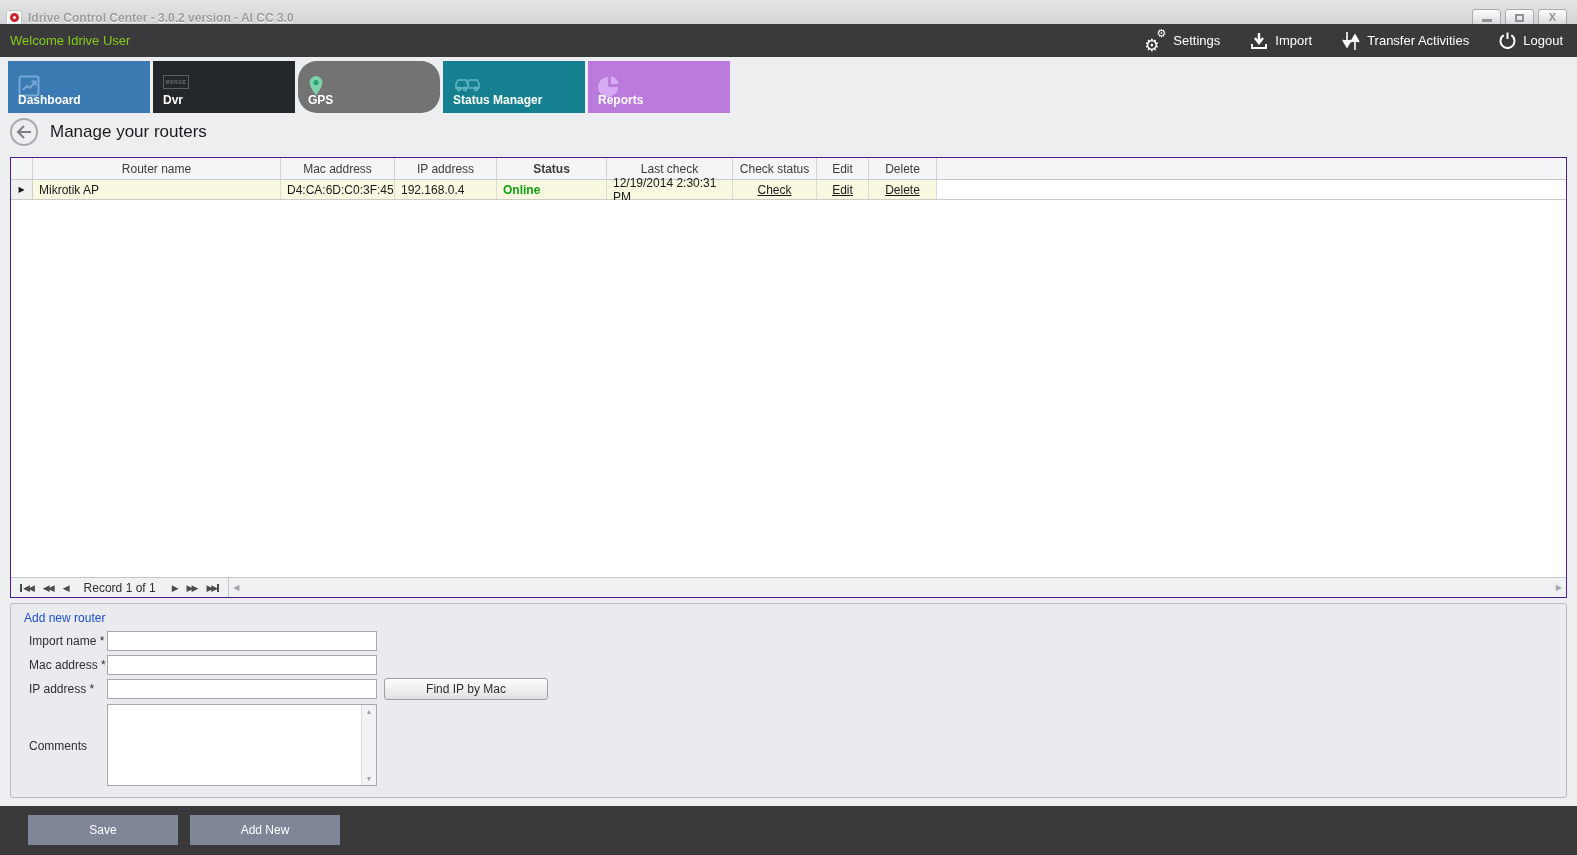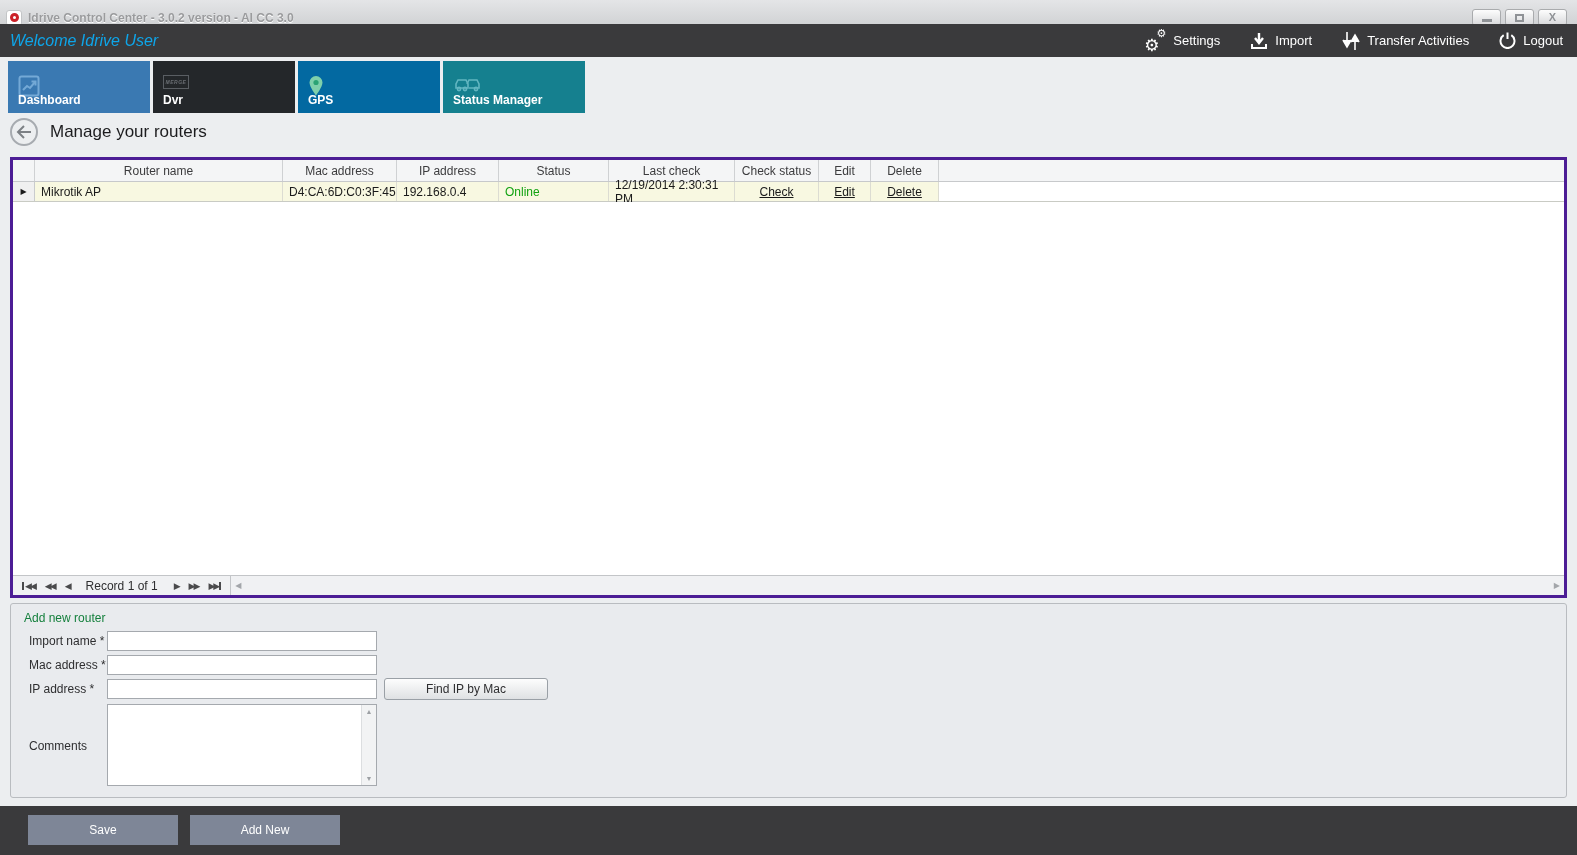--- a/index.html
+++ b/index.html
@@ -25,77 +25,77 @@
     background:linear-gradient(#fdfdfd,#d8d9db); display:flex; align-items:center; justify-content:center; }
   .glyph-min { width:10px; height:3px; background:#8f9296; margin-top:6px; }
   .glyph-max { width:9px; height:8px; border:2px solid #8f9296; }
   .glyph-close { font-size:11px; font-weight:bold; color:#8f9296; line-height:1; }
 
   
   .topbar {
     position:absolute; top:24px; left:0; right:0; height:33px; background:#3a3a3c;
     display:flex; align-items:center; color:#fff; padding:0 14px 0 10px;
   }
-  .welcome { font-size:16px; color:#0ea5e9;font-style:italic; }
+  .welcome { font-size:13px; color:#84cc16; }
   .topbar-actions { margin-left:auto; display:flex; align-items:center; gap:30px; }
   .topbar-action { display:flex; align-items:center; gap:7px; cursor:default; font-size:13px; color:#fff; }
   .gears { position:relative; width:22px; height:20px; }
   .gears .g1 { position:absolute; left:0; bottom:-3px; font-size:17px; color:#fff; line-height:1; }
   .gears .g2 { position:absolute; right:0; top:-3px; font-size:11px; color:#fff; line-height:1; }
 
   
   .tiles { position:absolute; top:61px; left:8px; display:flex; gap:3px; }
   .tile { width:142px; height:52px; position:relative; padding:14px 10px; }
   .tile .tile-label { position:absolute; left:10px; bottom:6px; color:#fff; font-weight:bold; font-size:12px; }
   .tile-dashboard { background:#3a79b2; }
   .tile-events    { background:#d96c2a; }
   .tile-dvr       { background:#24272a; }
-  .tile-gps       { background:#0369a1; }
+  .tile-gps       { background:#737373;border-radius:19px; }
   .tile-fleet     { background:#15808f; }
   .tile-reports   { background:#ba7bdc; }
   .dvr-box { width:26px; height:14px; border:1px solid #5a5e63; display:flex; align-items:center; justify-content:center; }
   .dvr-box span { font-size:5px; font-style:italic; font-weight:bold; color:#6a6e73; letter-spacing:.5px; }
 
   
   .page-header { position:absolute; top:118px; left:10px; display:flex; align-items:center; gap:12px; }
   .back-btn { width:28px; height:28px; border:2px solid #a7abb0; border-radius:50%; background:#eceef0;
     display:flex; align-items:center; justify-content:center; }
   .page-title { font-size:17px; color:#1c1c1e; }
 
   
   .grid { position:absolute; top:157px; left:10px; right:10px; height:441px;
-    border:3px solid #4c1d95; background:#fff; display:flex; flex-direction:column; }
+    border:1px solid #4c1d95; background:#fff; display:flex; flex-direction:column; }
   .grid-header { display:flex; height:22px; background:#f4f5f6; border-bottom:1px solid #c7c9cb; }
   .gh-cell { border-right:1px solid #cfd1d3; display:flex; align-items:center; justify-content:center;
     color:#3c3c3e; font-size:12px; }
   .grid-row { display:flex; height:20px; border-bottom:1px solid #c9cbc4; }
   .gr-cell { border-right:1px solid #dcdcd2; background:#f8f8e1; display:flex; align-items:center;
     padding:0 6px; font-size:12px; color:#1a1a1a; }
   .gr-indicator { background:#f0f0f0; justify-content:center; padding:0; border-right:1px solid #c9cbcd; }
   .gr-center { justify-content:center; }
   .gr-link { text-decoration:underline; cursor:pointer; }
   .c-ind{width:22px;} .c-router{width:248px;} .c-mac{width:114px;} .c-ip{width:102px;}
-  .c-status{width:110px;} .c-last{width:126px;} .c-check{width:84px;} .c-edit{width:52px;}
+  .c-status{width:110px;font-weight:bold;} .c-last{width:126px;} .c-check{width:84px;} .c-edit{width:52px;}
   .c-del{width:68px;} .c-fill{flex:1; border-right:none; background:transparent;}
   .gh-fill { background:#f4f5f6; }
   .grid-empty { flex:1; background:#fff; }
 
   
   .navigator { height:20px; background:#f0f1f3; border-top:1px solid #c3c5c8; display:flex; align-items:stretch; }
   .nav-left { display:flex; align-items:center; gap:10px; padding:0 8px; border-right:1px solid #c3c5c8; }
   .vcr { font-size:9px; color:#4a4a4c; letter-spacing:-2px; display:flex; align-items:center; }
   .vcr .bar { width:2px; height:8px; background:#4a4a4c; margin:0 1px; }
   .nav-text { font-size:12px; color:#2e2e30; margin:0 6px; letter-spacing:0; }
   .hscroll { flex:1; display:flex; align-items:center; justify-content:space-between; padding:0 4px; }
   .scroll-arrow { font-size:8px; color:#a3a6aa; }
 
   
   .form-panel { position:absolute; top:603px; left:10px; right:10px; height:195px;
     background:#e9ebee; border:1px solid #b9bcc0; border-radius:3px; }
-  .form-title { position:absolute; top:7px; left:13px; font-size:12px; color:#15803d; }
+  .form-title { position:absolute; top:7px; left:13px; font-size:12px; color:#1d4ed8; }
   .form-label { position:absolute; left:18px; font-size:12px; color:#2e2e30; }
   .form-input { position:absolute; left:96px; width:270px; height:20px; border:1px solid #a5a9ae;
     background:#fff; font-family:"Liberation Sans",sans-serif; font-size:12px; padding:0 4px; }
   .find-btn { position:absolute; left:373px; top:74px; width:164px; height:22px;
     border:1px solid #9aa0a6; border-radius:3px; background:linear-gradient(#fdfdfd,#dfe1e3);
     font-size:12px; color:#2e2e30; font-family:"Liberation Sans",sans-serif; }
   .comments-wrap { position:absolute; left:96px; top:100px; width:270px; height:82px;
     border:1px solid #a5a9ae; background:#fff; display:flex; }
   .comments-area { flex:1; border:none; resize:none; outline:none; font-family:"Liberation Sans",sans-serif; font-size:12px; }
   .fake-scrollbar { width:15px; background:#f2f3f4; border-left:1px solid #dcdee0;
@@ -193,20 +193,27 @@
         <g stroke="#62b6c1" stroke-width="1.6" fill="none">
           <path d="M3 13 v-4 l2-4 h8 l2 4 v4 z"></path>
           <circle cx="6" cy="14" r="1.6"></circle>
             <circle cx="12" cy="14" r="1.6"></circle>
           <path d="M14 9 l2-4 h8 l2 4 v4 h-10"></path>
           <circle cx="23" cy="14" r="1.6"></circle>
         </g>
       </svg>
       <div class="tile-label">Status Manager</div>
     </div>
+    <div class="tile tile-reports">
+      <svg width="22" height="22" viewBox="0 0 22 22">
+        <path d="M10 12 V2 A10 10 0 1 0 20 12 z" fill="#d5aaf2"></path>
+        <path d="M13 9 V1.5 A8 8 0 0 1 20.5 9 z" fill="#d5aaf2"></path>
+      </svg>
+      <div class="tile-label">Reports</div>
+    </div>
   </div>
 
   <div class="page-header">
     <div class="back-btn">
       <svg width="16" height="14" viewBox="0 0 16 14">
         <path d="M8 1 L2 7 l6 6 M2 7 h13" stroke="#7c8085" stroke-width="2" fill="none"></path>
       </svg>
     </div>
     <div class="page-title">Manage your routers</div>
   </div>

